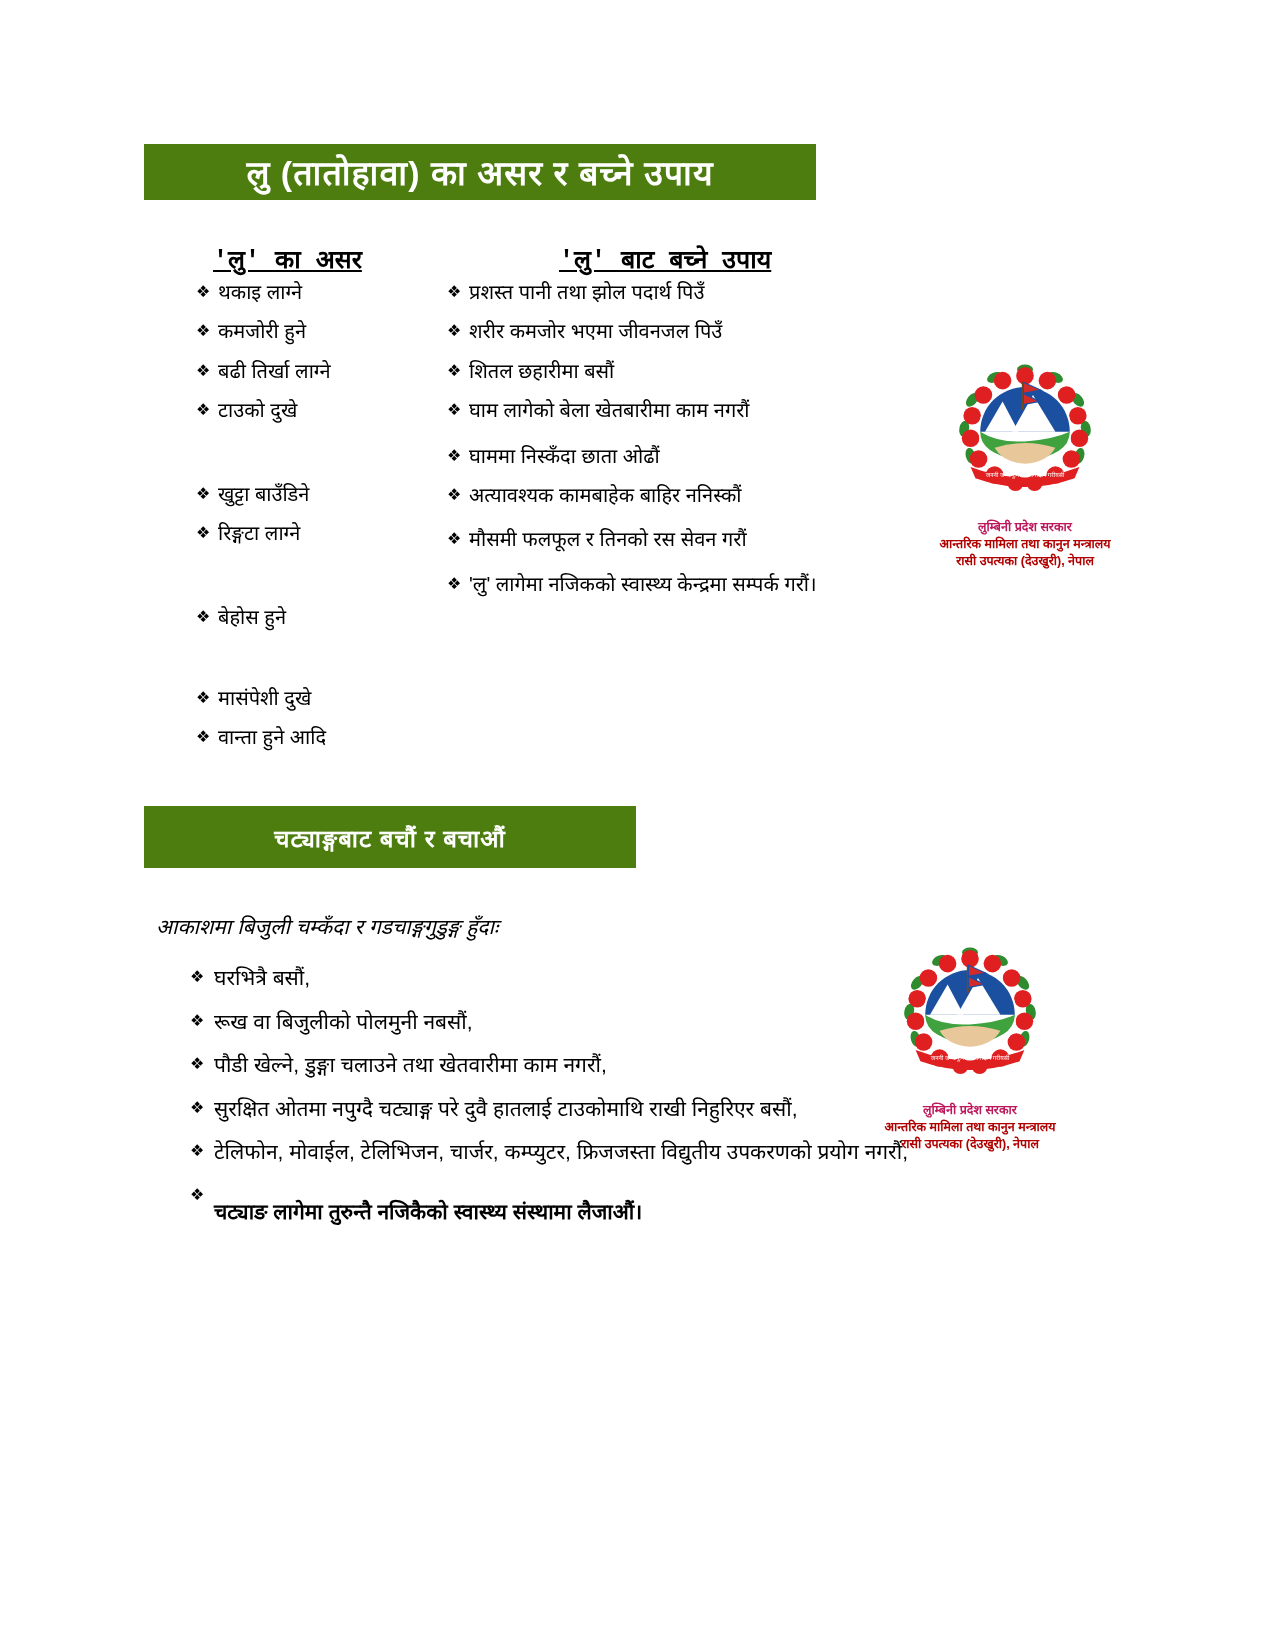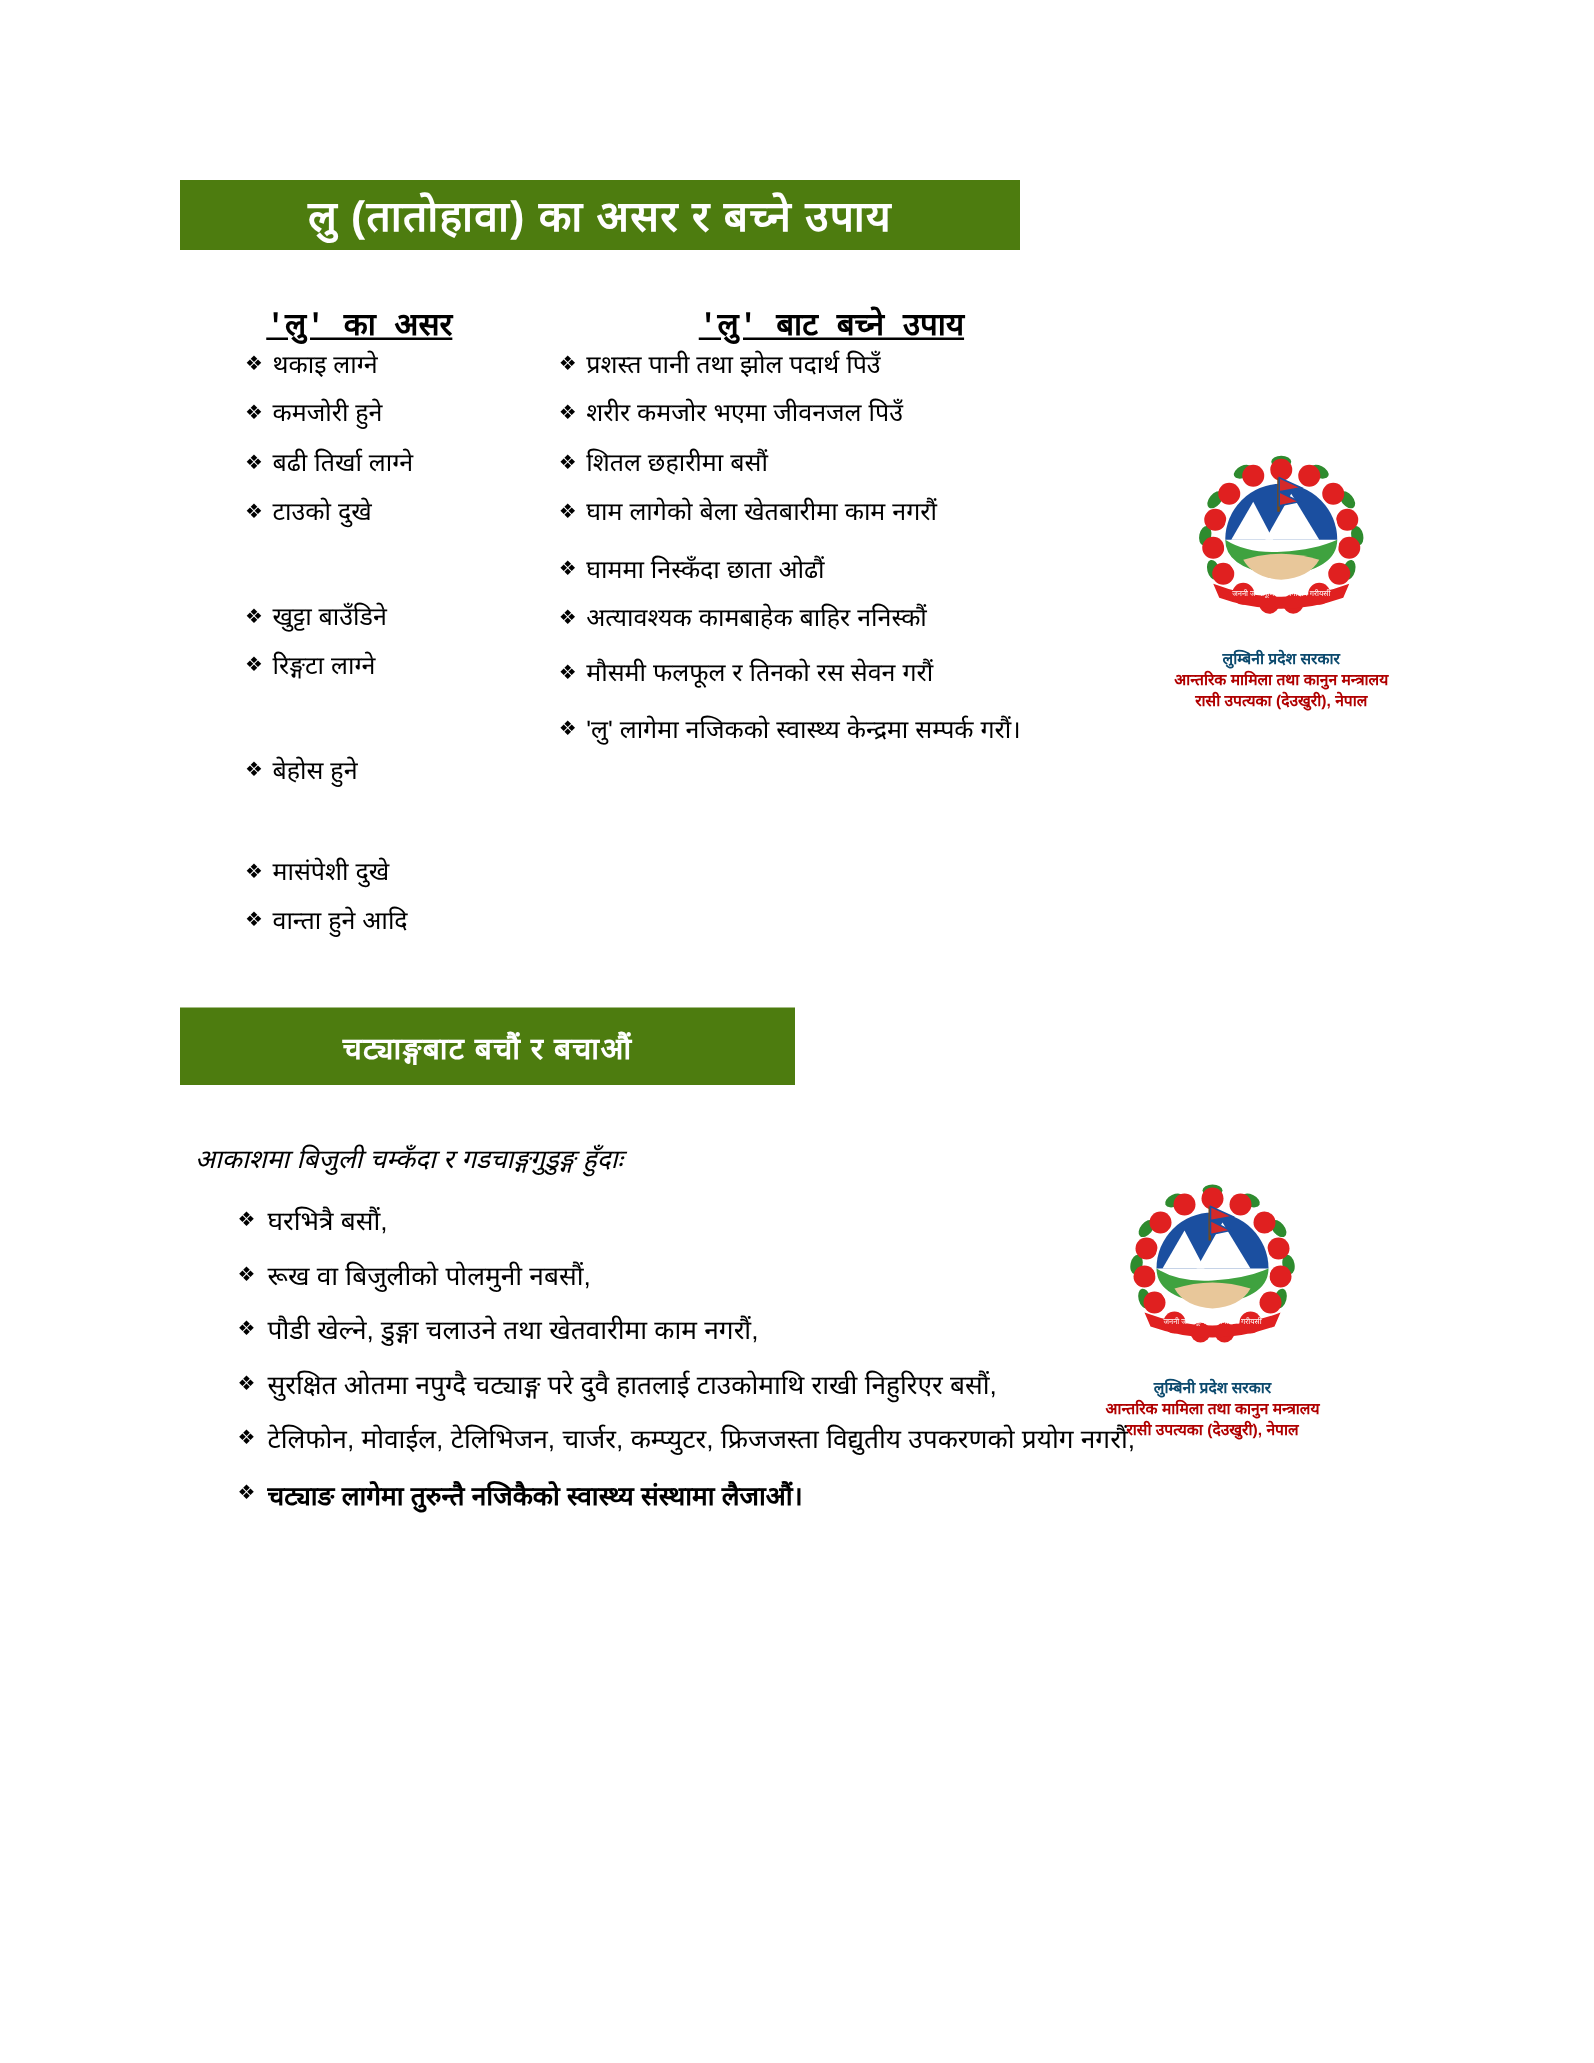--- a/index.html
+++ b/index.html
@@ -105,21 +105,21 @@
   #emblem-top { left: 895px; top: 355px; }
   #emblem-bottom { left: 840px; top: 938px; }
 
   .emblem-caption {
     font-size: 12.5px;
     line-height: 1.35;
     font-weight: bold;
     color: #B00000;
     margin-top: 4px;
   }
-  .emblem-caption .line1 { color: #0c4a6e; }
+  .emblem-caption .line1 { color: #be185d; }
 
   
   #intro-lightning {
     position: absolute;
     left: 156px;
     top: 912px;
     font-size: 21px;
     white-space: nowrap;
     font-style: italic;
   }
@@ -137,21 +137,21 @@
     align-items: flex-start;
     font-size: 21px;
     line-height: 1.5;
     margin-bottom: 12px;
   }
   #list-lightning .bullet { width: 24px; font-size: 16px; line-height: 1.9; }
 
   .bold-note {
     font-weight: bold;
     display: block;
-    margin-top: 2px;
+    margin-top: 16px;
   }
 </style>
 </head>
 <body>
 
 <div class="page">
 
   <div class="banner" id="banner-heatwave">लु (तातोहावा) का असर र बच्ने उपाय</div>
 
   <div class="col-head" id="head-effects">'लु' का असर</div>

